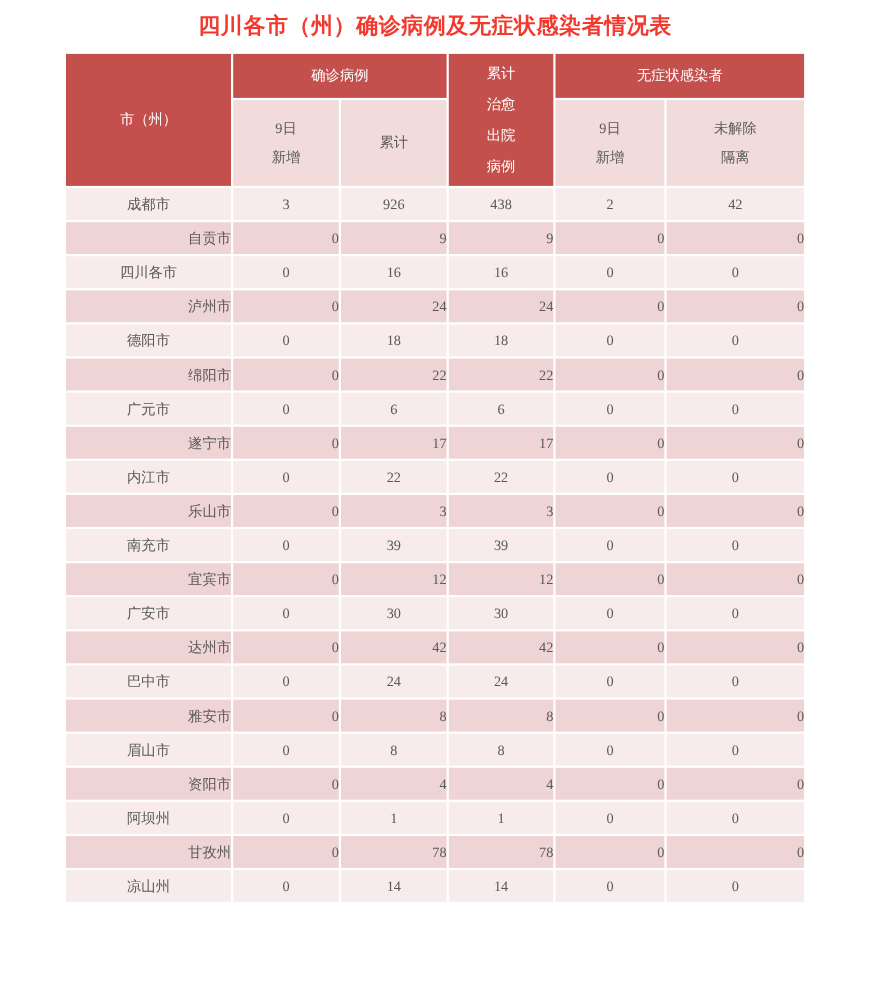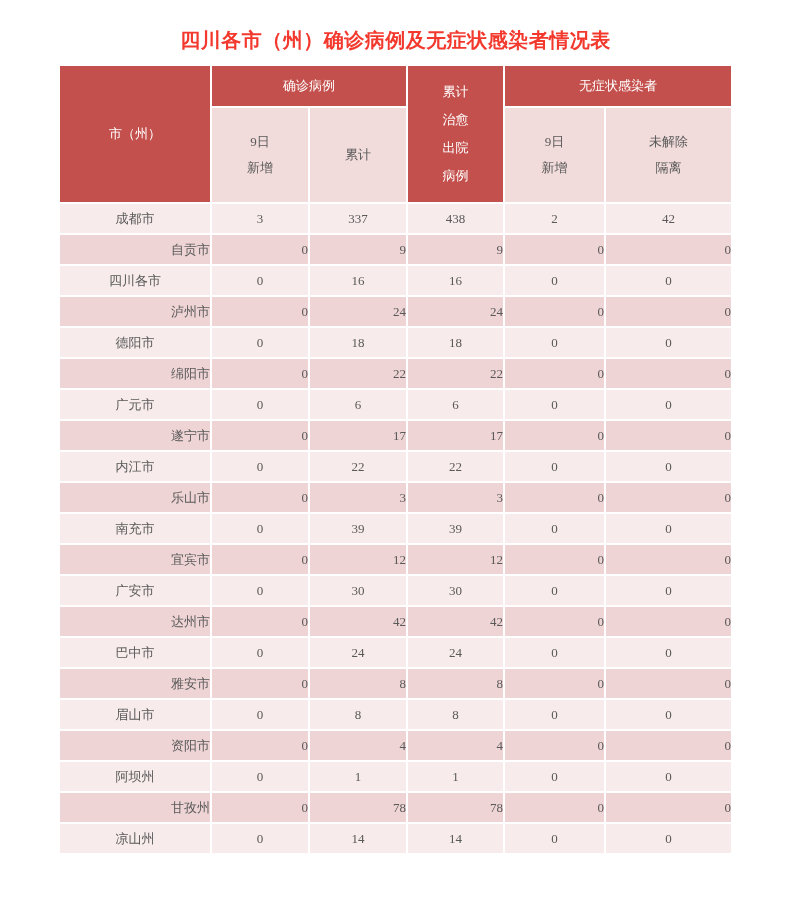--- a/index.html
+++ b/index.html
@@ -4,21 +4,21 @@
 <style>
   * { box-sizing: border-box; }
   html, body { margin: 0; padding: 0; }
   body {
     width: 791px;
     min-height: 905px;
     background: #ffffff;
     font-family: "Liberation Sans", sans-serif;
   }
   .page-title {
-    margin: 27px 0 10px;
+    margin: 10px 0 10px;
     text-align: center;
     font-size: 20px;
     font-weight: bold;
     letter-spacing: 0.5px;
     color: var(--title-red, #f3392d);
   }
   .page-subtitle {
     text-align: center;
     font-size: 15px;
     color: var(--subtitle-gray, #9a9a9a);
@@ -48,21 +48,21 @@
     background: var(--header-red, #c4504d);
     color: #ffffff;
     font-size: 13px;
   }
   .th-pink {
     background: var(--subheader-pink, #f1dcdb);
     color: var(--cell-text, #595959);
     font-size: 13px;
   }
   tr.group-row .th-group { height: 40px; }
-  tr.sub-row .th-sub     { height: 94px; }
+  tr.sub-row .th-sub     { height: 78px; }
   .hline { line-height: 26px; }
   .th-cured .hline { line-height: 28px; }
   tbody td {
     height: 29px;
     padding: 0;
     text-align: center;
     font-size: 13px;
     color: var(--cell-text, #595959);
   }
   tr.row-odd  td { background: var(--row-light, #f7ebeb); }
@@ -109,21 +109,21 @@
         <th class="th-pink th-sub">
           <div class="hline">未解除</div>
           <div class="hline">隔离</div>
         </th>
       </tr>
     </thead>
     <tbody>
         <tr class="row-odd">
           <td>成都市</td>
           <td>3</td>
-          <td>337</td>
+          <td>926</td>
           <td>438</td>
           <td>2</td>
           <td>42</td>
         </tr>
         <tr class="row-even">
           <td>自贡市</td>
           <td>0</td>
           <td>9</td>
           <td>9</td>
           <td>0</td>

